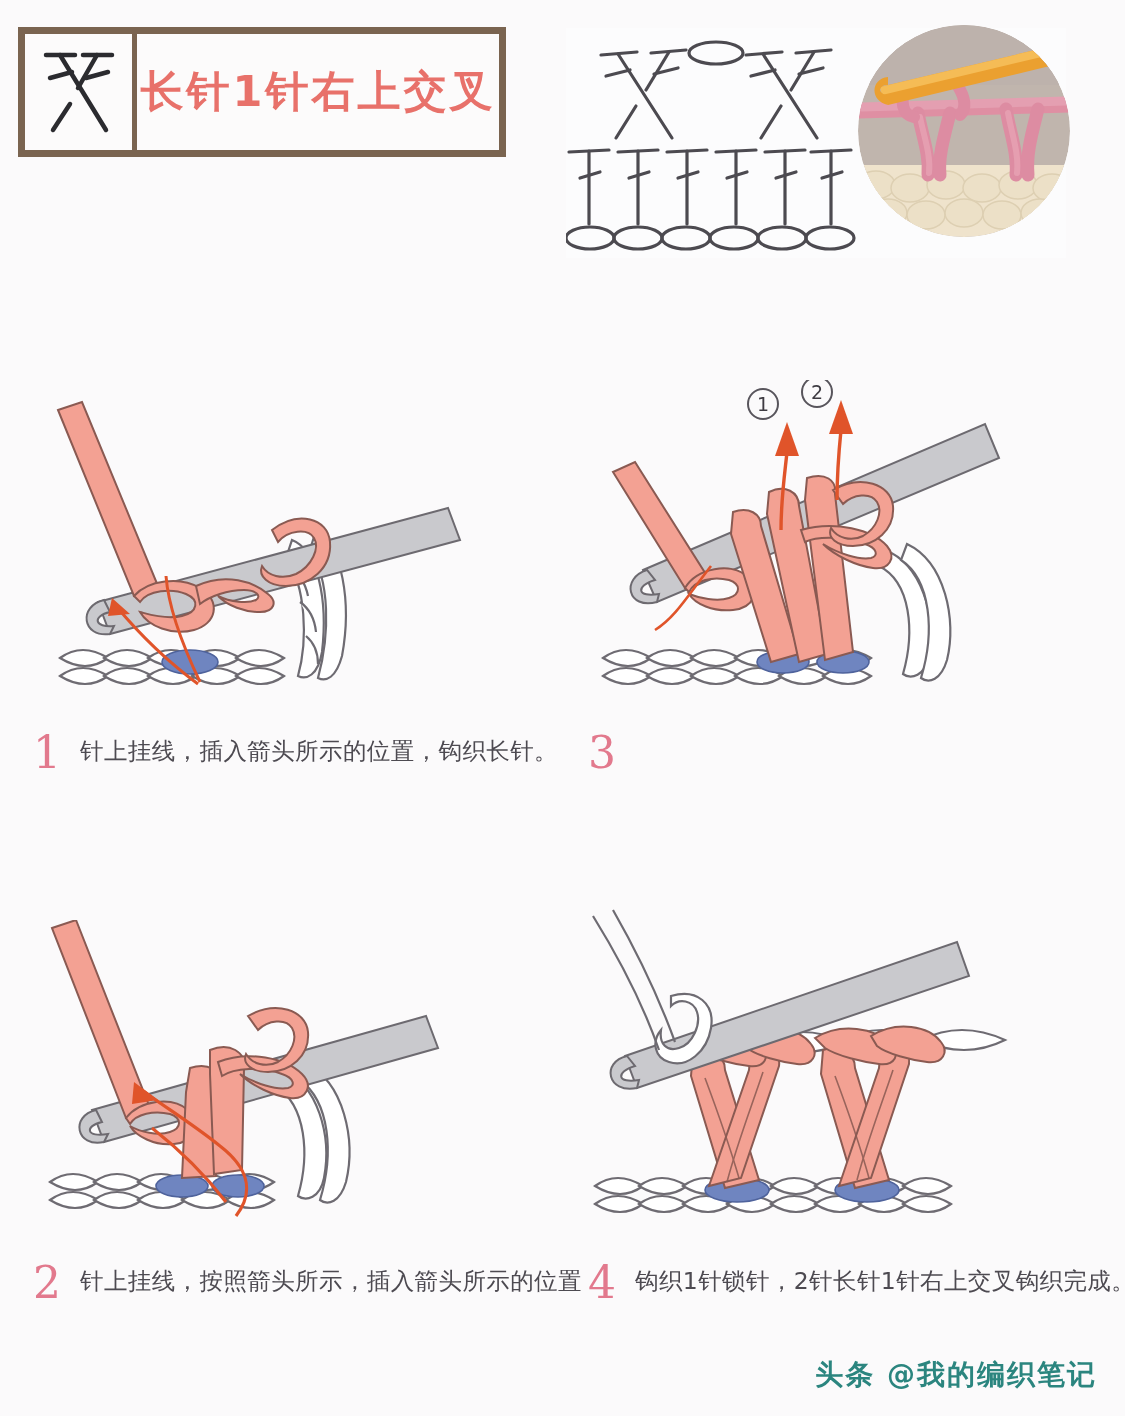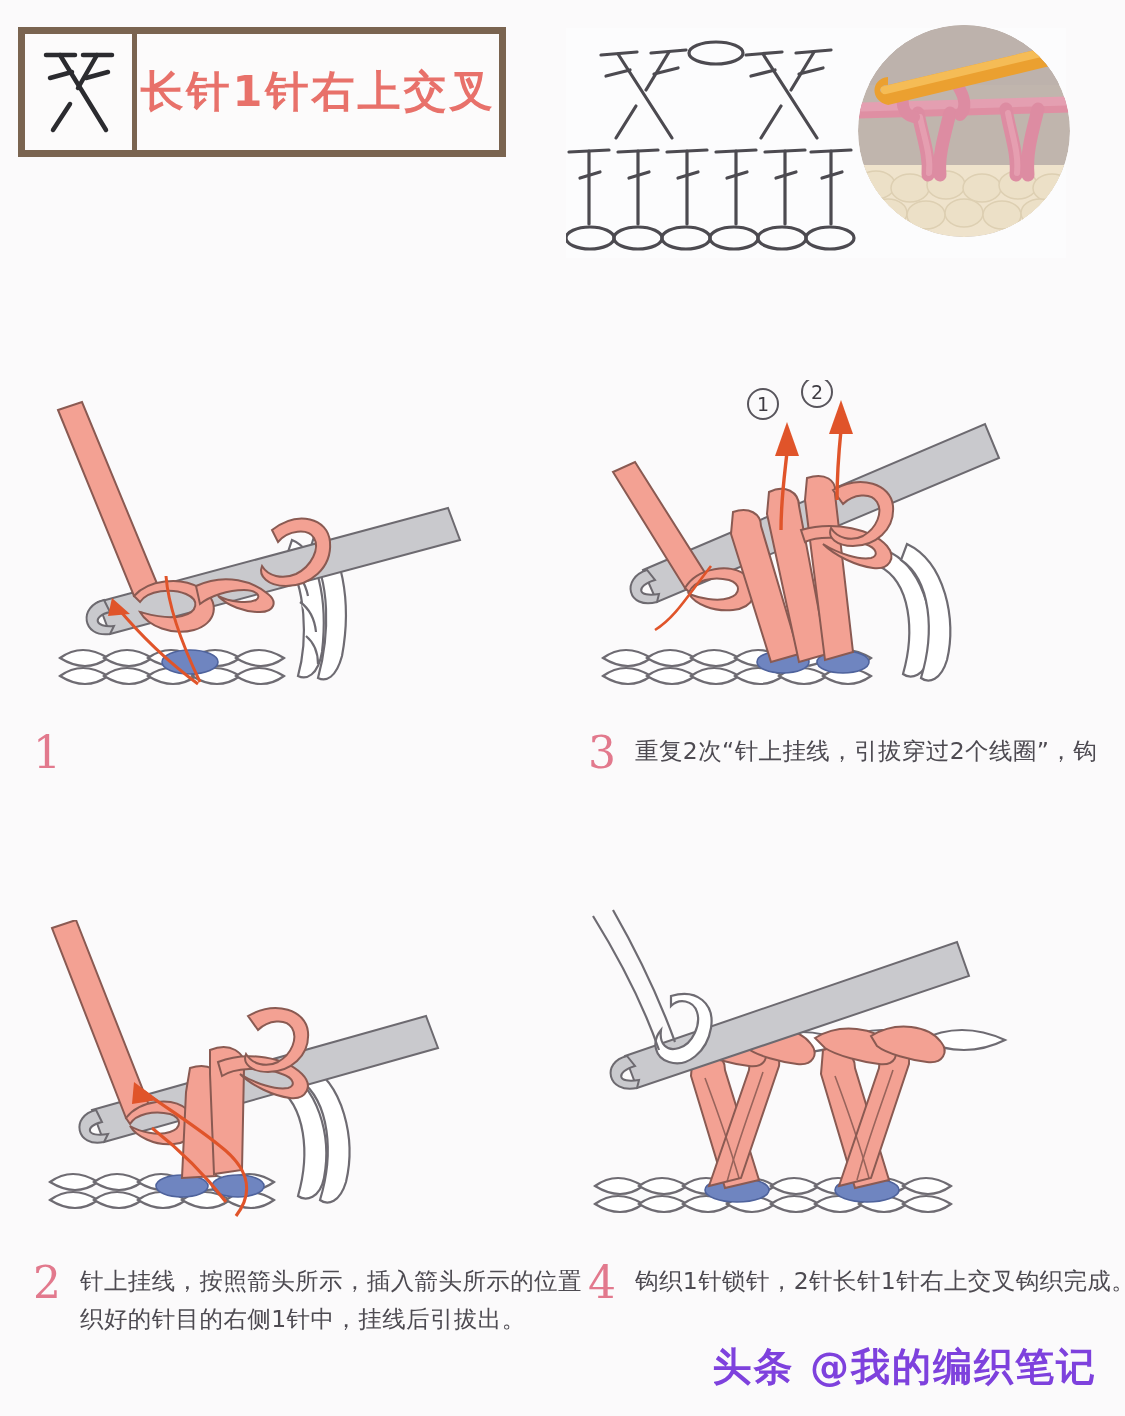--- a/index.html
+++ b/index.html
@@ -54,21 +54,21 @@
   }
   .step-lines{flex:1 1 auto;}
   .step-line{
     font-size:23.5px;line-height:38px;color:#4d4a51;letter-spacing:.4px;
     font-family:"DejaVu Sans","Liberation Sans",sans-serif;white-space:nowrap;
   }
 
   
   .watermark{
     position:absolute;right:28px;bottom:22px;
-    font-size:39px;font-weight:700;color:#6d28d9;opacity:.88;letter-spacing:2px;
+    font-size:28px;font-weight:700;color:#0f766e;opacity:.88;letter-spacing:2px;
     font-family:"DejaVu Sans","Liberation Sans",sans-serif;
     white-space:nowrap;
   }
 </style>
 </head>
 <body>
 
 <div class="page">
 
   <div class="title-banner">
@@ -271,20 +271,23 @@
 
           <g stroke="#e0542a" stroke-width="3" fill="none">
             <path d="M170 292 C 150 250, 138 212, 136 186"></path>
             <path d="M168 294 C 130 266, 106 240, 86 216"></path>
             <polygon points="82 208, 100 224, 78 226" fill="#e0542a" stroke="none"></polygon>
           </g>
         </svg>
       </div>
       <div class="step-caption" style="margin-top:18px;">
         <div class="step-num">1</div>
+        <div class="step-lines">
+          <div class="step-line">针上挂线，插入箭头所示的位置，钩织长针。</div>
+        </div>
       </div>
     </div>
 
     <div class="step" style="left:585px;top:0px;width:530px;">
       <div class="step-fig">
         <svg width="470" height="330" viewBox="0 0 470 330">
 
           <g stroke="#6e6b72" stroke-width="2.2" fill="#ffffff">
             <path d="M18 278 q 22 -16 48 0 q -22 16 -48 0 Z"></path>
             <path d="M62 278 q 22 -16 48 0 q -22 16 -48 0 Z"></path>
@@ -356,21 +359,20 @@
           </g>
           <g>
             <circle cx="232" cy="12" r="15" fill="#fbfafb" stroke="#58555c" stroke-width="2"></circle>
             <text x="232" y="19" text-anchor="middle" font-size="19" font-family="'DejaVu Sans','Liberation Sans',sans-serif" fill="#3e3b42">2</text>
           </g>
         </svg>
       </div>
       <div class="step-caption" style="margin-top:18px;">
         <div class="step-num">3</div>
         <div class="step-lines">
-          <div class="step-line">重复2次“针上挂线，引拔穿过2个线圈”，钩</div>
         </div>
       </div>
     </div>
 
     <div class="step" style="left:30px;top:540px;width:520px;">
       <div class="step-fig">
         <svg width="450" height="320" viewBox="0 0 450 320">
 
           <g stroke="#6e6b72" stroke-width="2.2" fill="#ffffff">
             <path d="M20 262 q 22 -16 48 0 q -22 16 -48 0 Z"></path>
@@ -425,21 +427,20 @@
             <path d="M206 296 C 226 270, 216 246, 190 226 C 160 202, 130 184, 112 170"></path>
             <path d="M196 282 C 176 256, 150 230, 122 208"></path>
           </g>
           <polygon points="104 162, 128 180, 102 184" fill="#e0542a"></polygon>
         </svg>
       </div>
       <div class="step-caption" style="margin-top:18px;">
         <div class="step-num">2</div>
         <div class="step-lines">
           <div class="step-line">针上挂线，按照箭头所示，插入箭头所示的位置</div>
-          <div class="step-line">织好的针目的右侧1针中，挂线后引拔出。</div>
         </div>
       </div>
     </div>
 
     <div class="step" style="left:585px;top:520px;width:530px;">
       <div class="step-fig">
         <svg width="470" height="340" viewBox="0 0 470 340">
 
           <g stroke="#6e6b72" stroke-width="2.2" fill="#ffffff">
             <path d="M10 286 q 22 -16 48 0 q -22 16 -48 0 Z"></path>

